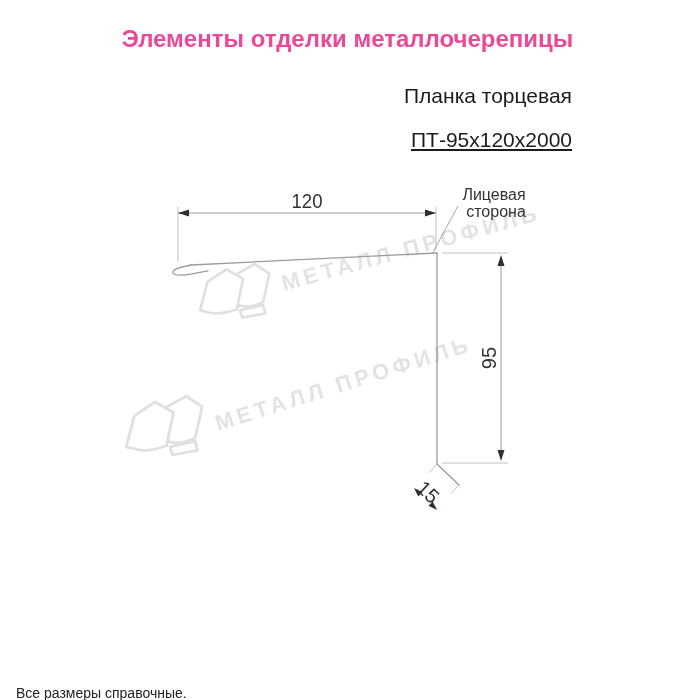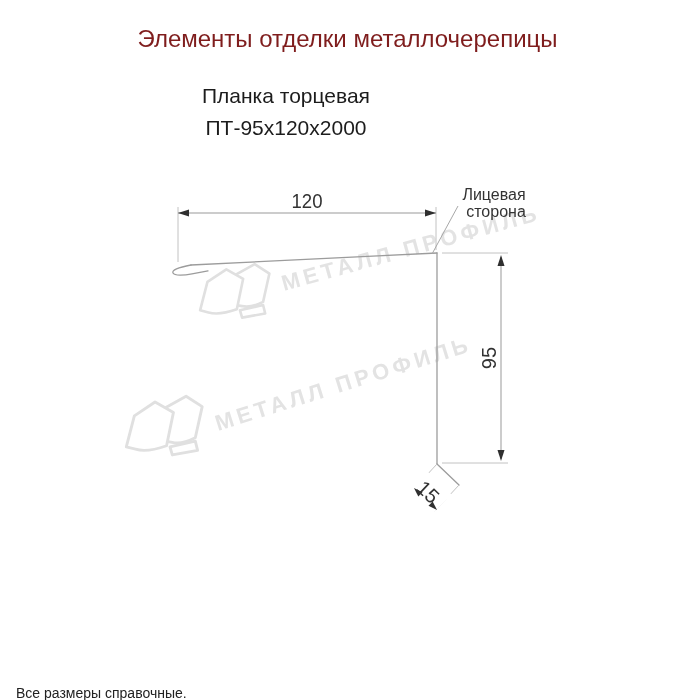--- a/index.html
+++ b/index.html
@@ -3,28 +3,28 @@
 <meta charset="utf-8">
 <style>
   html,body{margin:0;padding:0;background:#fff;}
   .page{
     position:relative;width:700px;height:700px;background:#ffffff;overflow:hidden;
     font-family:"Liberation Sans",sans-serif;
   }
   .drawing{position:absolute;left:0;top:0;}
   .title{
     position:absolute;top:25px;left:0;width:695px;text-align:center;
-    font-size:24px;color:#7f1d1d;letter-spacing:0px;
+    font-size:24px;color:#ec4899;letter-spacing:0px;font-weight:bold;
   }
   .subtitle{
-    position:absolute;left:0;width:572px;text-align:center;
+    position:absolute;left:0;width:572px;text-align:right;
     font-size:21px;color:#1c1c1c;
   }
   .subtitle.name{top:84px;}
-  .subtitle.code{top:116px;}
+  .subtitle.code{top:128px;text-decoration:underline;}
   .note{
     position:absolute;left:16px;font-size:14px;color:#222222;
   }
   .note1{top:647px;margin-top:38px;}
   .note2{top:664px;}
   
   .p-line{stroke:#9c9c9c;stroke-width:1.3;fill:none;stroke-linecap:round;}
   .d-line{stroke:#999999;stroke-width:1;fill:none;}
   .e-line{stroke:#c2c2c2;stroke-width:1;fill:none;}
   .leader{stroke:#a8a8a8;stroke-width:1;fill:none;}

